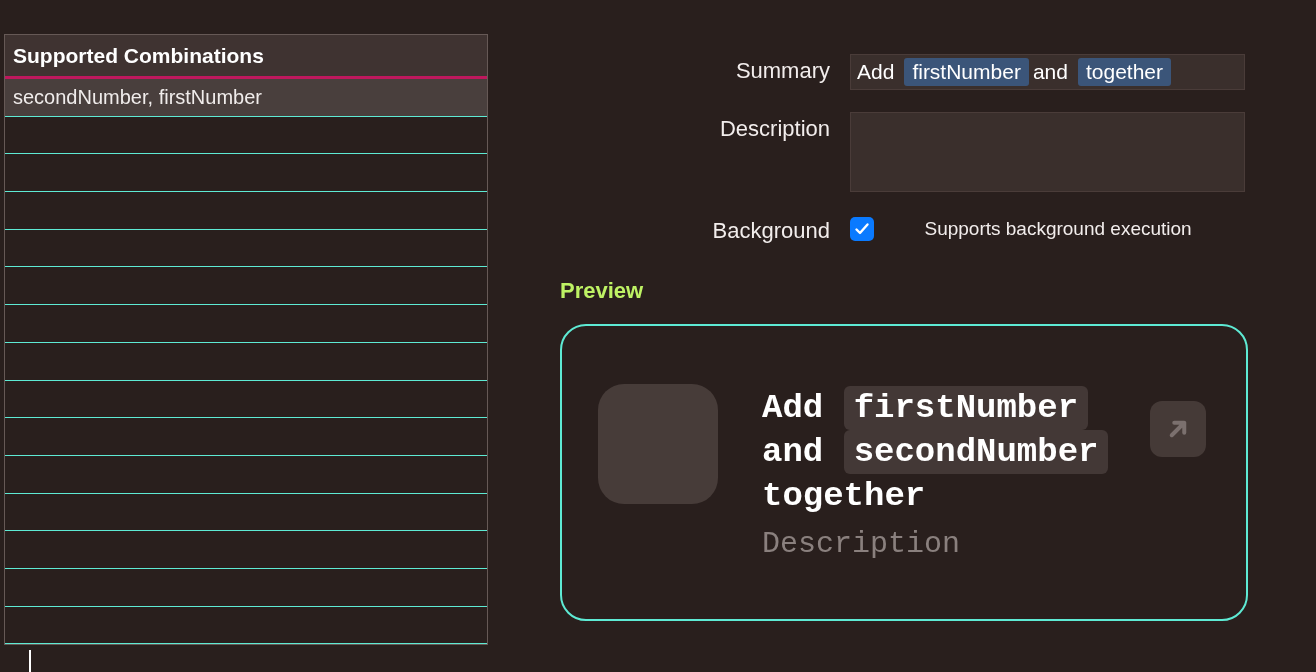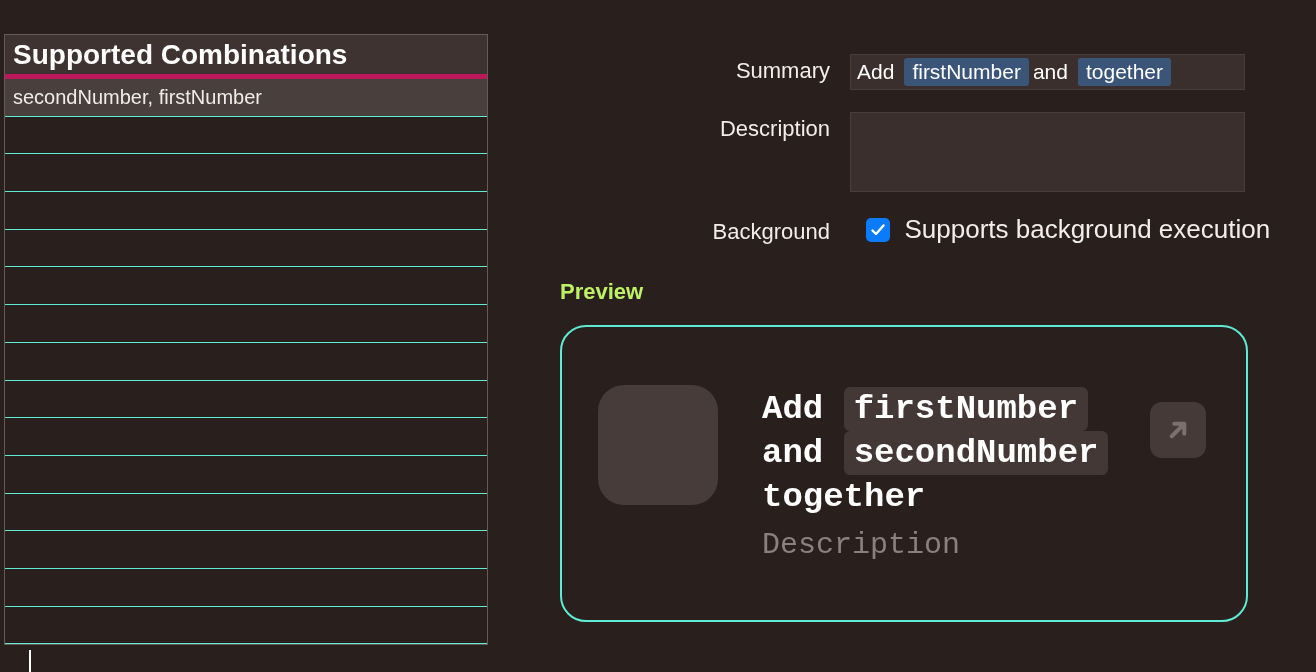--- a/index.html
+++ b/index.html
@@ -23,25 +23,25 @@
     left: 4px;
     top: 34px;
     width: 484px;
     height: 611px;
     border: 1px solid #665956;
     background: #291f1d;
   }
   .table-header {
     height: 44px;
     background: #3f3331;
-    border-bottom: 5px solid #be185d;
+    border-bottom: 3px solid #be185d;
     padding: 14px 8px;
     display: flex;
     align-items: center;
-    font-size: 28px;
+    font-size: 21px;
     font-weight: 600;
     color: #fff;
   }
   .table-body {
     height: calc(100% - 44px);
   }
   .row {
     height: 37.7px;
     border-bottom: 1px solid #5eead4;
     display: flex;
@@ -100,37 +100,38 @@
     font-size: 21px;
   }
 
   .desc-field {
     width: 395px;
     height: 80px;
     background: #3a2f2c;
     border: 1px solid #4a3c39;
   }
 
-  .bg-row { align-items: center; gap: 16px; }
+  .bg-row { align-items: center; }
   .checkbox {
     width: 24px;
     height: 24px;
     background: #0a7aff;
     border-radius: 5px;
     display: inline-flex;
     align-items: center;
     justify-content: center;
     margin-right: 10px;
     vertical-align: middle;
   }
   .checkbox svg { width: 16px; height: 16px; }
   .bg-label {
-    font-size: 26px;
+    font-size: 19px;
     color: #f2edec;
     vertical-align: middle;
+    margin-left: 36px;
   }
 
   
   .preview-heading {
     font-size: 22px;
     font-weight: 700;
     color: #bef264;
     margin-top: 34px;
     margin-bottom: 20px;
   }

